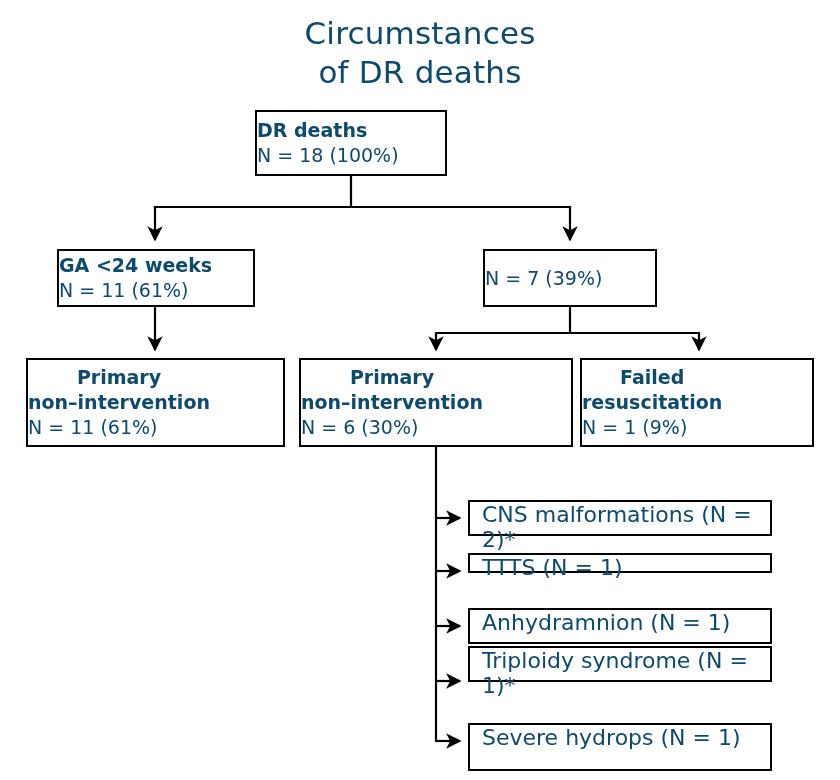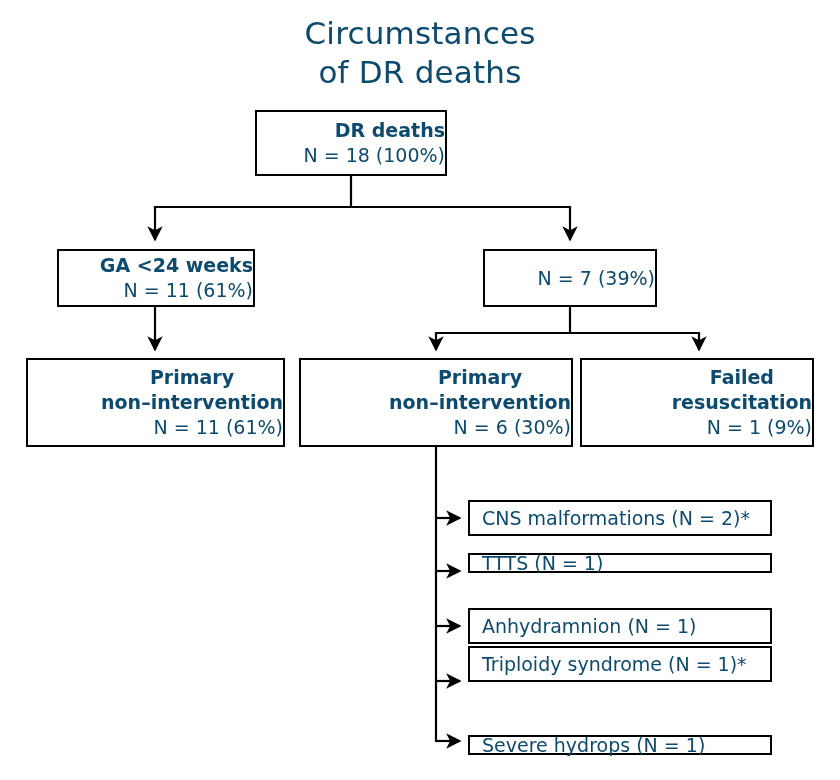--- a/index.html
+++ b/index.html
@@ -36,21 +36,21 @@
     letter-spacing: 0.2px;
     white-space: pre-line;
   }
   .node {
     position: absolute;
     box-sizing: border-box;
     border: 2px solid #000000;
     background: #ffffff;
     display: flex;
     flex-direction: column;
-    align-items: flex-end;
+    align-items: flex-start;
     justify-content: center;
     text-align: center;
     z-index: 2;
   }
   .node .hd {
     font-weight: bold;
     font-size: 19px;
     line-height: 25px;
     white-space: pre-line;
   }
@@ -58,24 +58,24 @@
     font-weight: 400;
     font-size: 19px;
     line-height: 25px;
   }
   .leaf {
     position: absolute;
     box-sizing: border-box;
     border: 2px solid #000000;
     background: #ffffff;
     display: flex;
-    align-items: center;
+    align-items: flex-start;
     justify-content: flex-start;
     padding-left: 12px;
-    font-size: 19px;
+    font-size: 22px;
     z-index: 2;
   }
 </style>
 </head>
 <body>
 
 <div id="page">
 
   <div class="title">Circumstances
 of DR deaths</div>
@@ -143,17 +143,17 @@
   </div>
   <div class="leaf" style="left:468px; top:553px; width:304px; height:20px;">
     <span>TTTS (N = 1)</span>
   </div>
   <div class="leaf" style="left:468px; top:608px; width:304px; height:36px;">
     <span>Anhydramnion (N = 1)</span>
   </div>
   <div class="leaf" style="left:468px; top:636px; width:304px; height:36px;margin-top:10px;">
     <span>Triploidy syndrome (N = 1)*</span>
   </div>
-  <div class="leaf" style="left:468px; top:723px; width:304px; height:20px;margin-top:12px;">
+  <div class="leaf" style="left:468px; top:723px; width:304px; height:48px;">
     <span>Severe hydrops (N = 1)</span>
   </div>
 
 </div>
 
 </body></html>

